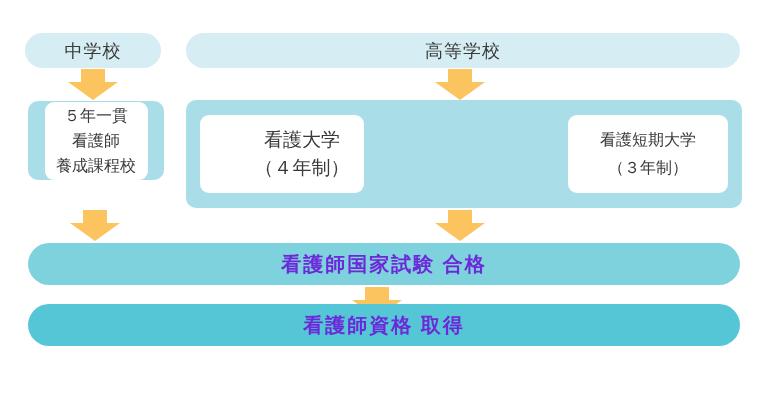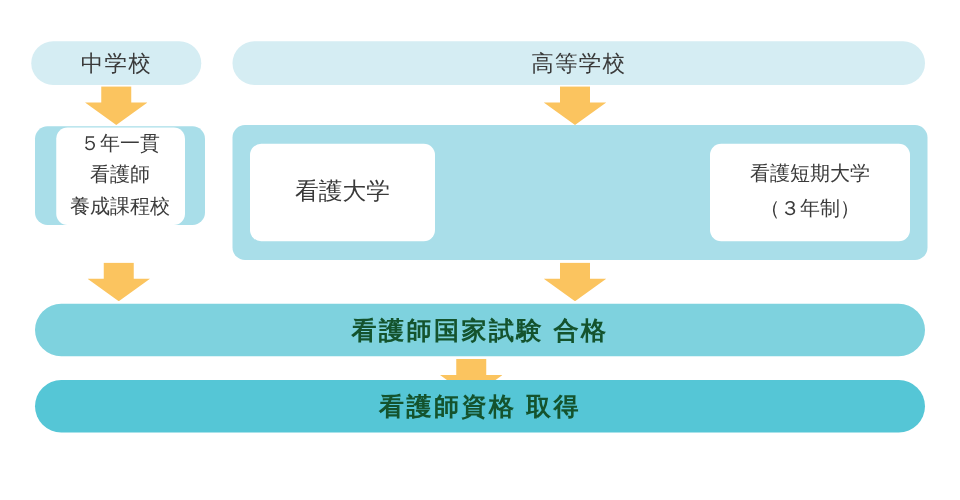--- a/index.html
+++ b/index.html
@@ -19,36 +19,36 @@
     display:flex;align-items:center;
   }
   .container-left{left:28px;top:101px;width:136px;height:79px;justify-content:center;}
   .container-right{left:186px;top:100px;width:556px;height:108px;justify-content:space-between;padding:0 14px;box-sizing:border-box;}
   .white-box{
     background:#ffffff;border-radius:9px;height:78px;
     display:flex;flex-direction:column;align-items:center;justify-content:center;
     text-align:center;
   }
   .box-five-year{width:103px;font-size:16px;line-height:25px;}
-  .box-univ{width:148px;font-size:19px;line-height:28px;}
+  .box-univ{width:124px;font-size:19px;line-height:28px;padding-left:40px;}
   .box-junior-college{width:160px;font-size:16px;line-height:28px;}
   .box-vocational{width:180px;font-size:14.5px;line-height:25px;}
   .arrow{
     position:absolute;width:50px;height:31px;background:#fbc45f;
     clip-path:polygon(13px 0,37px 0,37px 13px,50px 13px,25px 31px,0 13px,13px 13px);
   }
   .arrow-a-left{left:68px;top:69px;}
   .arrow-a-right{left:435px;top:69px;}
   .arrow-b-left{left:70px;top:210px;}
   .arrow-b-right{left:435px;top:210px;}
   .arrow-c{left:352px;top:287px;}
   .bar{
     position:absolute;left:28px;width:712px;height:42px;border-radius:21px;
     display:flex;align-items:center;justify-content:center;
-    color:#14532d;font-size:20px;font-weight:bold;letter-spacing:2px;
+    color:#6d28d9;font-size:20px;font-weight:bold;letter-spacing:2px;
   }
   .bar-exam{top:243px;background:#7ed2de;}
   .bar-license{top:304px;background:#55c6d6;}
 </style>
 </head>
 <body>
 
 <div class="canvas">
 
   <div class="pill pill-left">
@@ -65,20 +65,21 @@
     <div class="white-box box-five-year">
       <div>５年一貫</div>
       <div>看護師</div>
       <div>養成課程校</div>
     </div>
   </div>
 
   <div class="container container-right">
     <div class="white-box box-univ">
       <div>看護大学</div>
+      <div>（４年制）</div>
     </div>
     <div class="white-box box-junior-college">
       <div>看護短期大学</div>
       <div>（３年制）</div>
     </div>
   </div>
 
   <div class="arrow arrow-b-left"></div>
   <div class="arrow arrow-b-right"></div>
 

